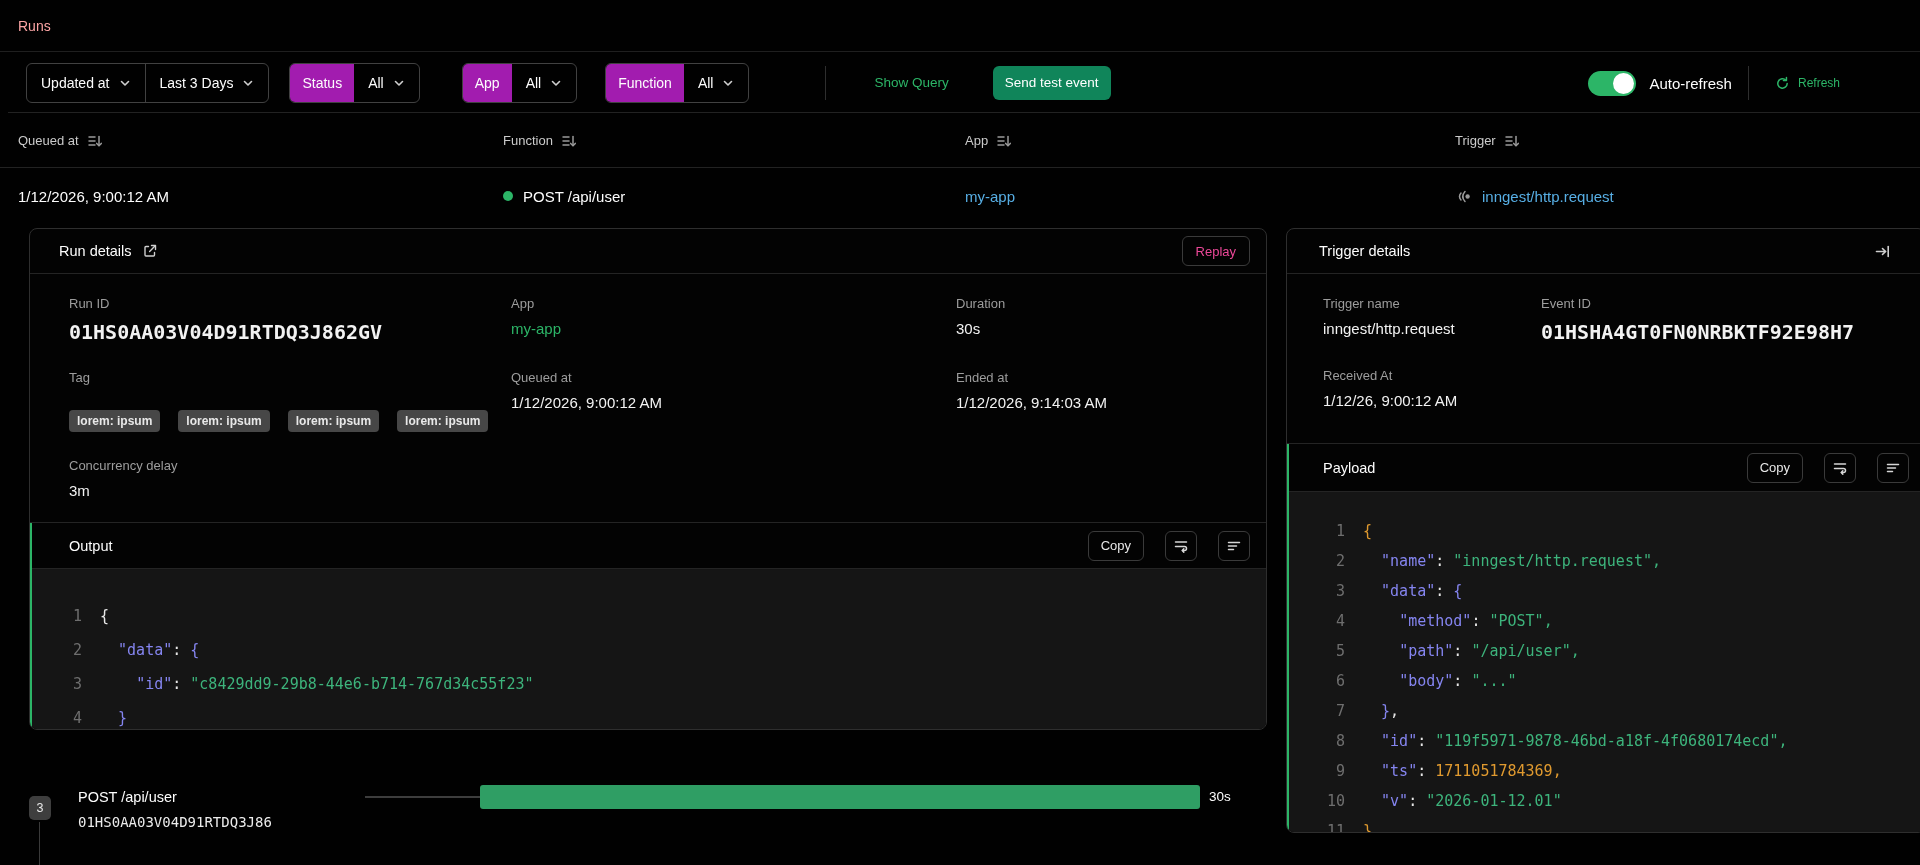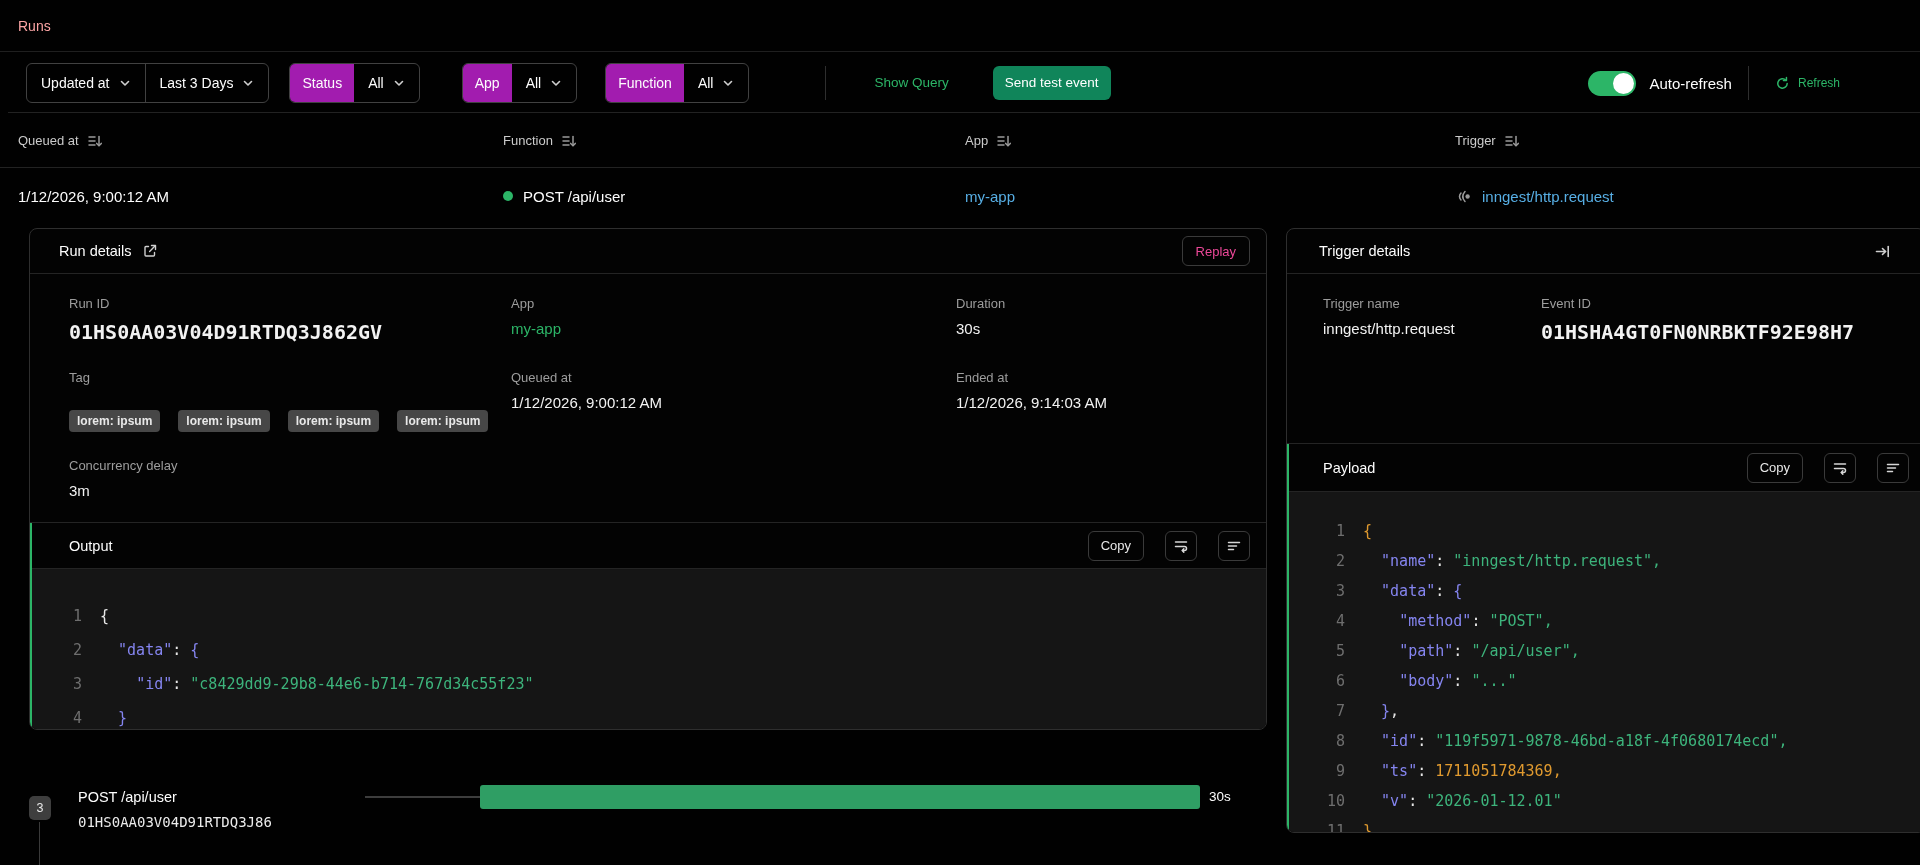--- a/index.html
+++ b/index.html
@@ -368,20 +368,24 @@
 
   <div class="trig-fields">
     <div>
       <div class="label">Trigger name</div>
       <div class="value">inngest/http.request</div>
     </div>
     <div>
       <div class="label">Event ID</div>
       <div class="value mono">01HSHA4GT0FN0NRBKTF92E98H7</div>
     </div>
+    <div>
+      <div class="label">Received At</div>
+      <div class="value">1/12/26, 9:00:12 AM</div>
+    </div>
   </div>
 
   <div class="hdiv"></div>
   <div class="sub-section">
     <div class="sub-header">
       <span class="sub-title">Payload</span>
       <div class="toolbar">
         <button class="copy-btn">Copy</button>
         <button class="icon-btn">
           <svg width="16" height="16" viewBox="0 0 16 16">

